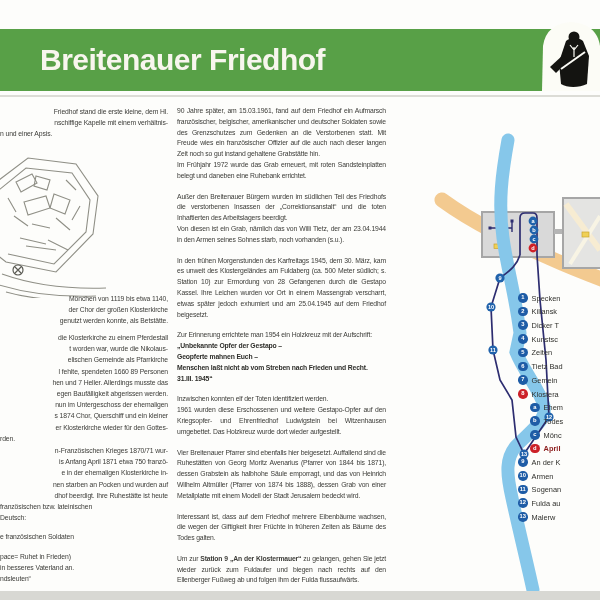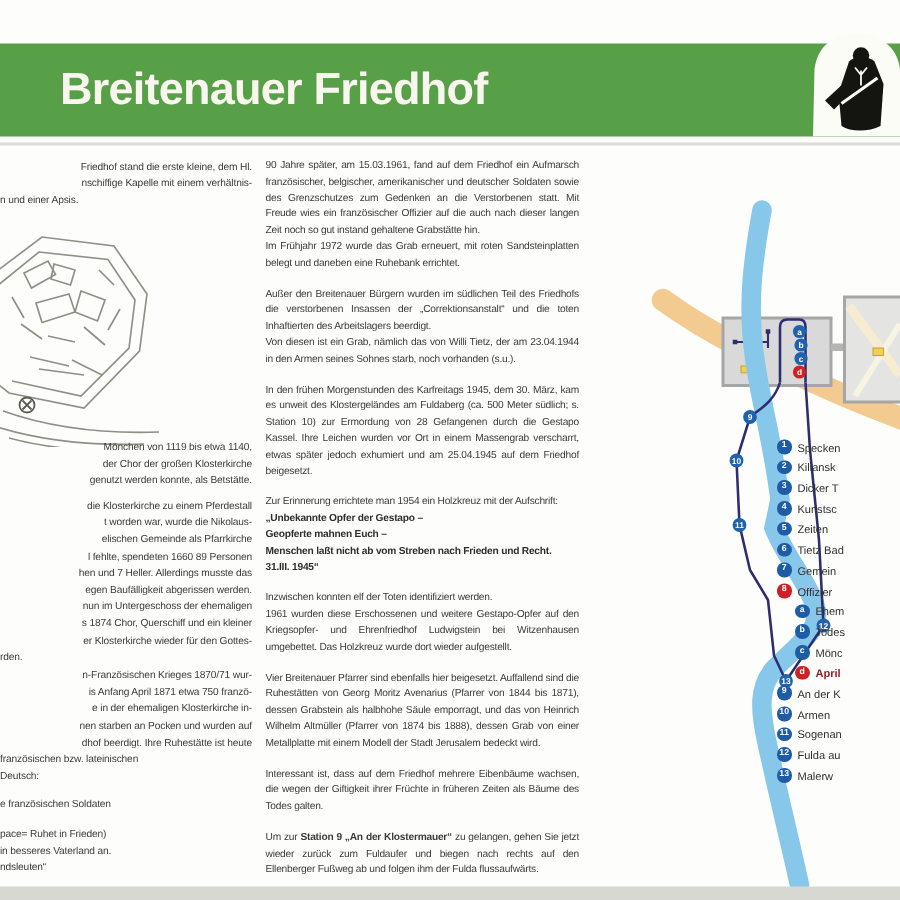--- a/index.html
+++ b/index.html
@@ -239,21 +239,21 @@
     <div class="lg-item">
         <span class="lg-dot">6</span>
         <span class="lg-txt">Tietz Bad</span>
       </div>
     <div class="lg-item">
         <span class="lg-dot">7</span>
         <span class="lg-txt">Gemein</span>
       </div>
     <div class="lg-item red">
         <span class="lg-dot">8</span>
-        <span class="lg-txt">Offizier</span>
+        <span class="lg-txt">Klostera</span>
       </div>
     <div class="lg-item ind">
         <span class="lg-dot">a</span>
         <span class="lg-txt">Ehem</span>
       </div>
     <div class="lg-item ind">
         <span class="lg-dot">b</span>
         <span class="lg-txt">Todes</span>
       </div>
     <div class="lg-item ind">

